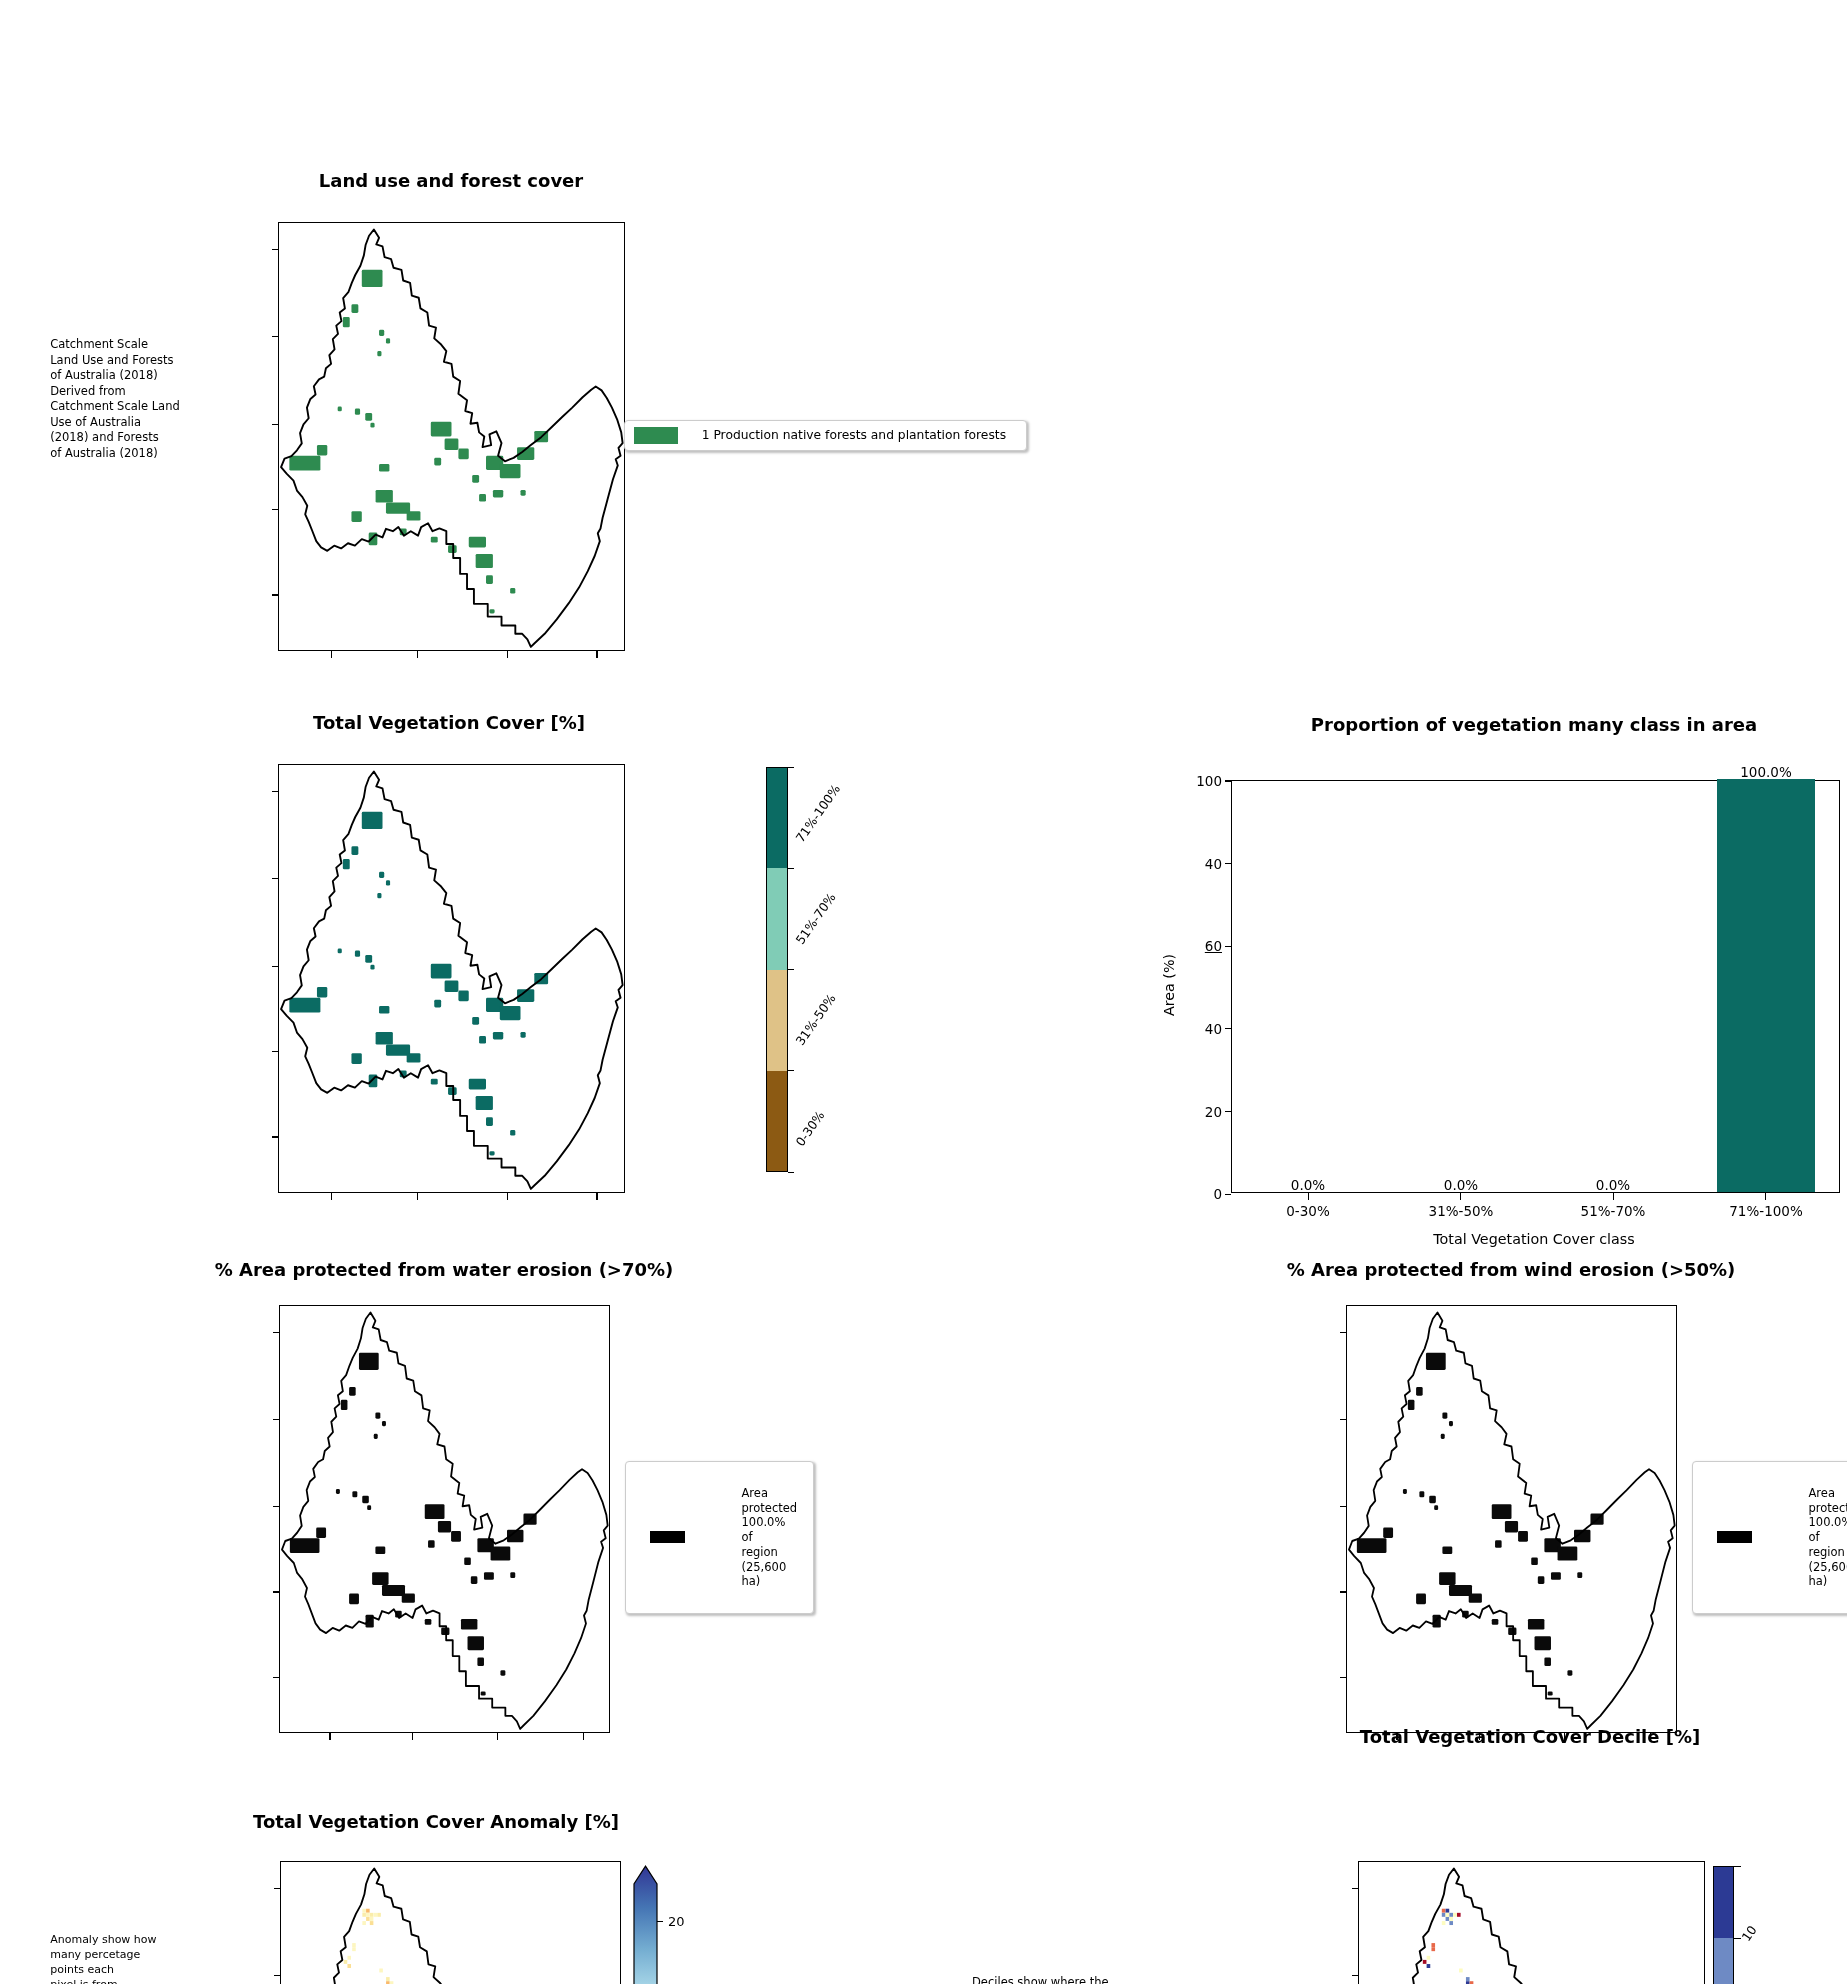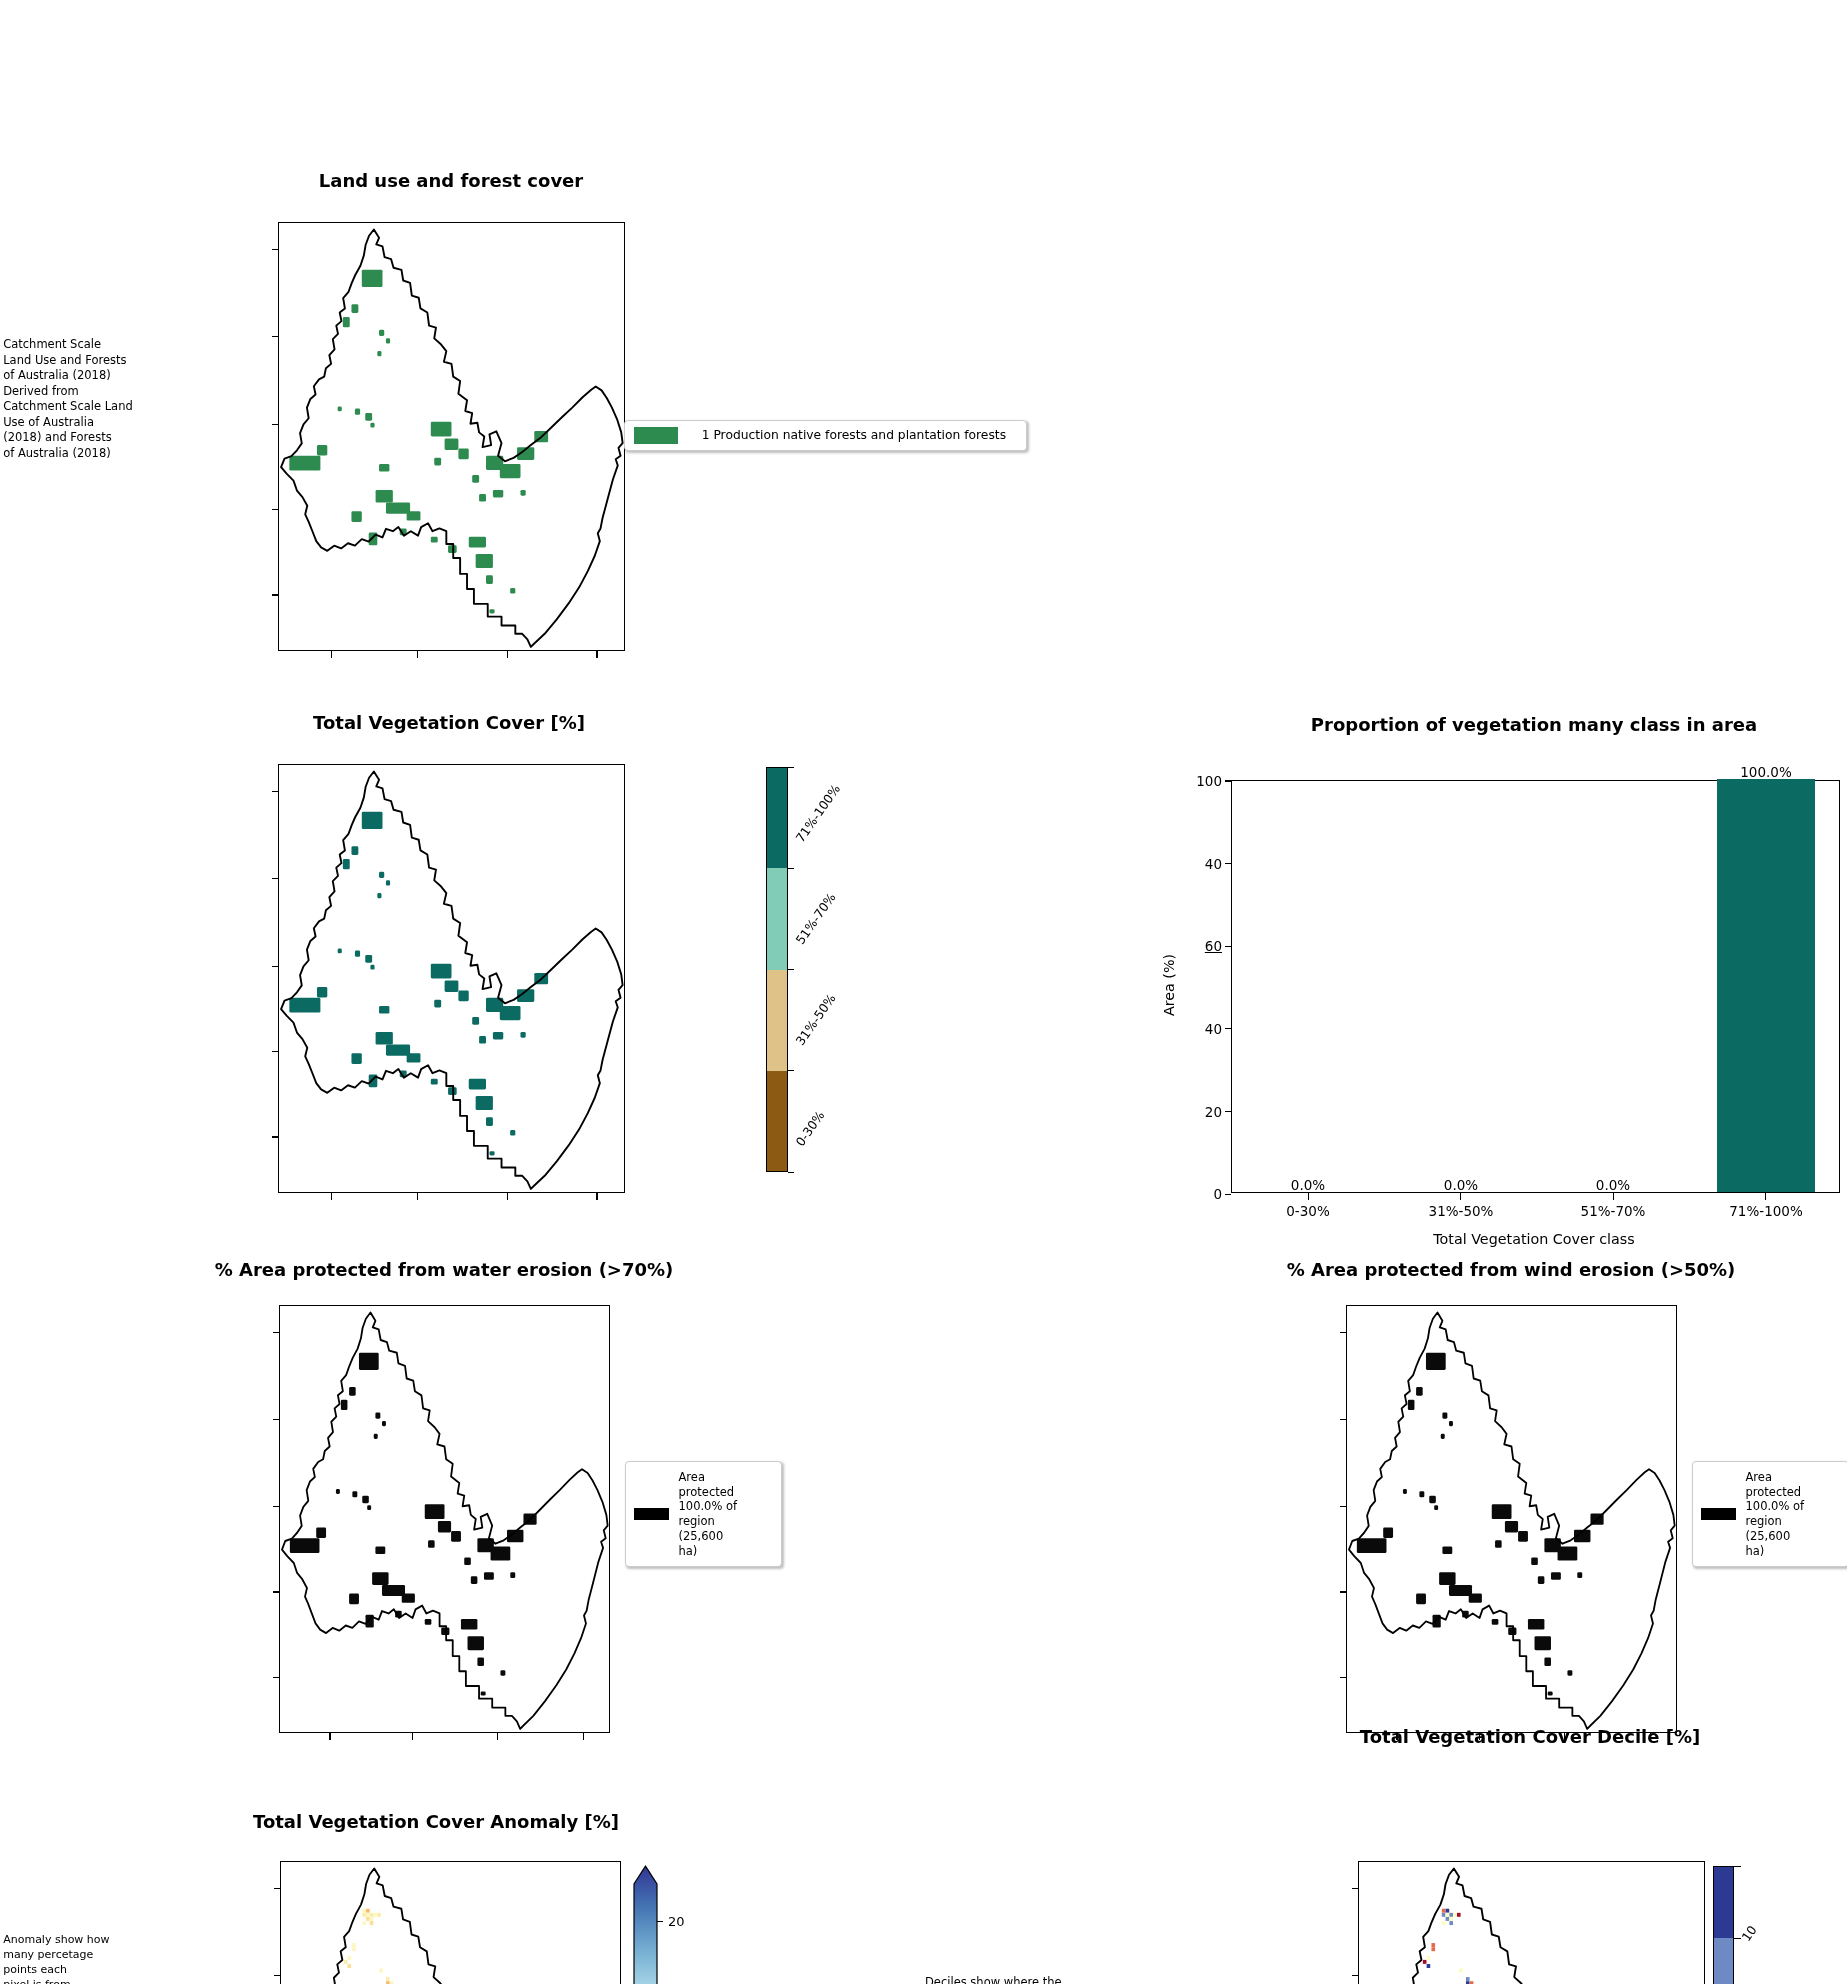--- a/index.html
+++ b/index.html
@@ -5,28 +5,28 @@
   html,body{margin:0;padding:0;background:#fff;}
   #page{position:relative;width:1848px;height:2508px;background:#fff;overflow:hidden;
         font-family:"DejaVu Sans","Liberation Sans",sans-serif;color:#000;}
   .abs{position:absolute;}
   #main-title{left:177px;top:2.4px;font-size:24px;font-weight:bold;letter-spacing:-0.4px;}
   .ptitle{position:absolute;transform:translateX(-50%);font-weight:bold;font-size:18px;white-space:nowrap;}
   .map{position:absolute;border:1.2px solid #000;background:#fff;}
   .map svg{position:absolute;left:0;top:0;width:100%;height:100%;}
   .tick-b{position:absolute;width:1.2px;height:6.4px;background:#000;bottom:-7.5px;}
   .tick-l{position:absolute;width:6.4px;height:1.2px;background:#000;left:-7.5px;}
-  .prelines{white-space:pre-line;}
+  .prelines{white-space:pre-line;margin-left:47px;}
   .side-text{position:absolute;font-size:11.5px;line-height:15.5px;}
   .legend-box{position:absolute;border:0.8px solid #ccc;border-radius:4px;background:#fff;
               box-shadow:1.6px 1.6px 2.4px rgba(0,0,0,.25);}
   .legend-row{display:flex;align-items:center;gap:24px;padding:5.6px 8.7px;font-size:12.3px;}
   .legend-swatch{display:inline-block;width:44px;height:17.5px;flex:0 0 auto;}
   .legend3 .legend-swatch{width:35px;height:12px;}
-  .legend3{display:flex;align-items:center;gap:9.5px;padding:8px;}
+  .legend3{display:flex;align-items:center;gap:9.5px;padding:24px;}
   .legend3 .txt{font-size:11.5px;line-height:14.7px;}
   .cb{position:absolute;}
   .cb-seg{position:absolute;left:0;width:100%;}
   .cb-frame{position:absolute;left:0;top:0;width:100%;height:100%;border:1.2px solid #000;box-sizing:border-box;}
   .cb-tickR{position:absolute;width:6.4px;height:1.2px;background:#000;}
   .cb-lab-rot{position:absolute;font-size:12.3px;white-space:nowrap;transform:rotate(-55deg);transform-origin:0 50%;}
   .cb-lab-h{position:absolute;font-size:13px;white-space:nowrap;}
   #barchart{left:1231px;top:780px;width:607px;height:411px;border:1.2px solid #000;position:absolute;background:#fff;}
   .bar{position:absolute;bottom:0;}
   .bar-vlab{position:absolute;font-size:13.5px;transform:translateX(-50%);white-space:nowrap;}

